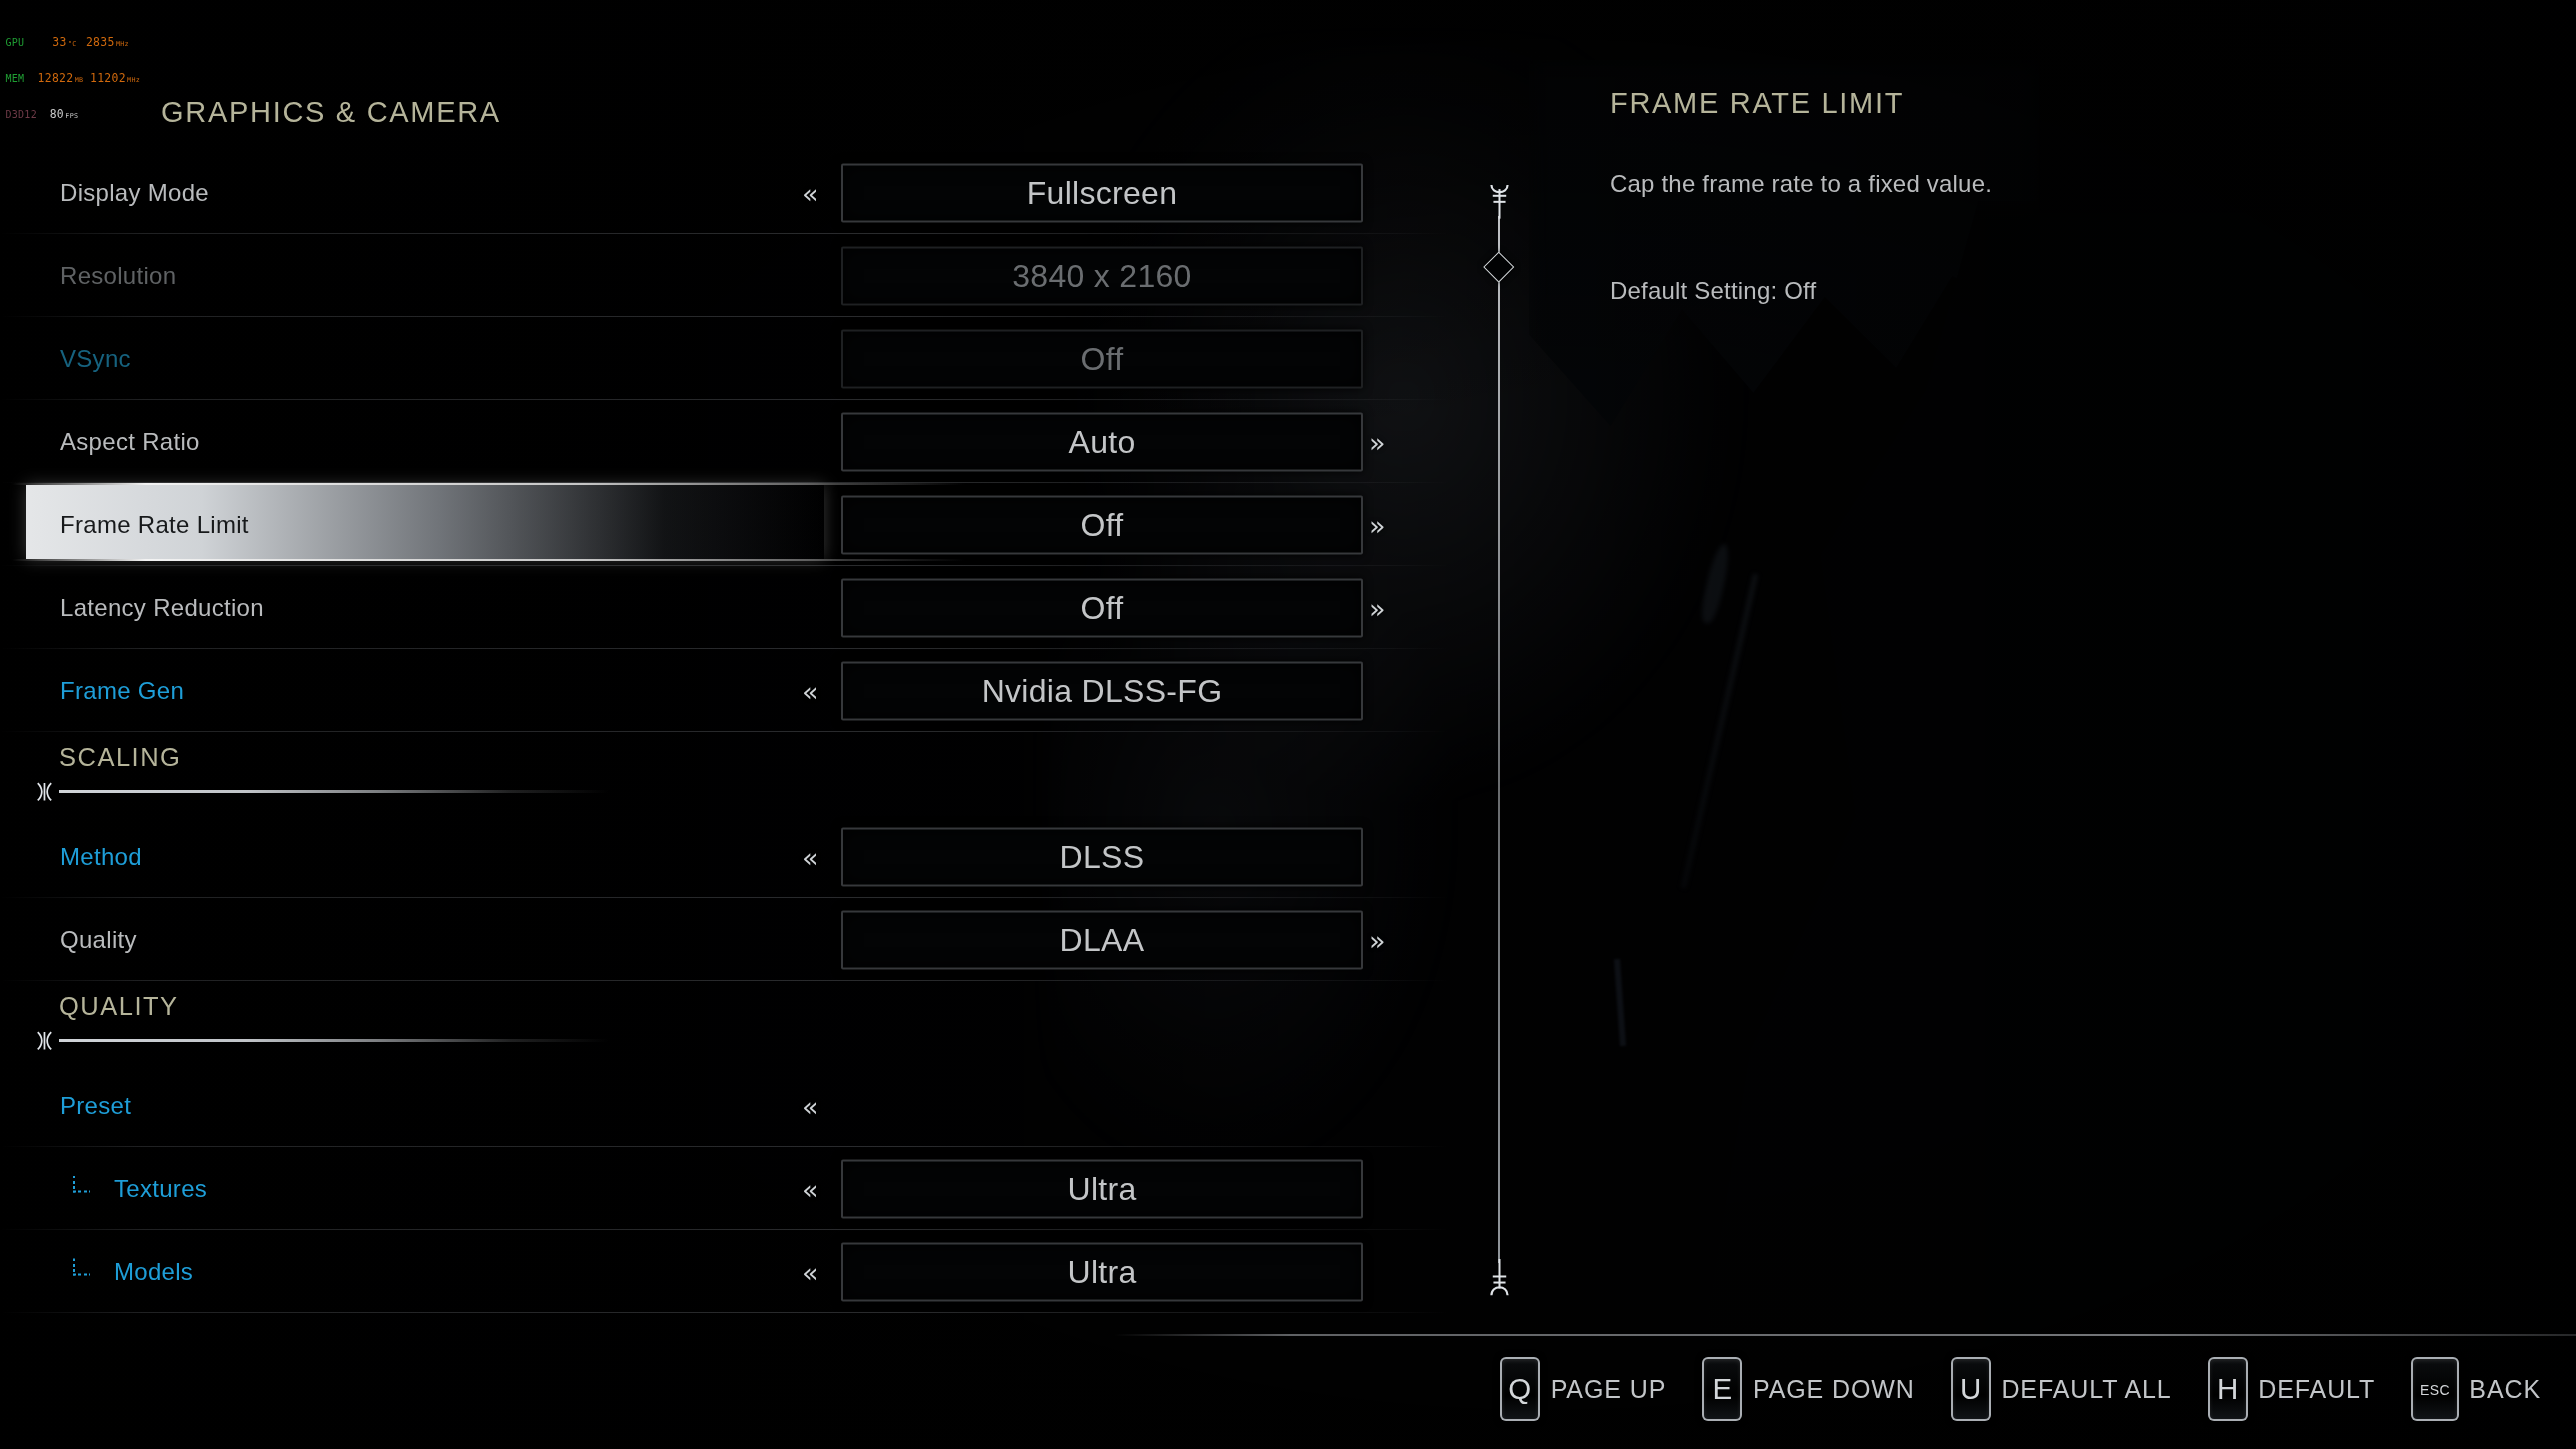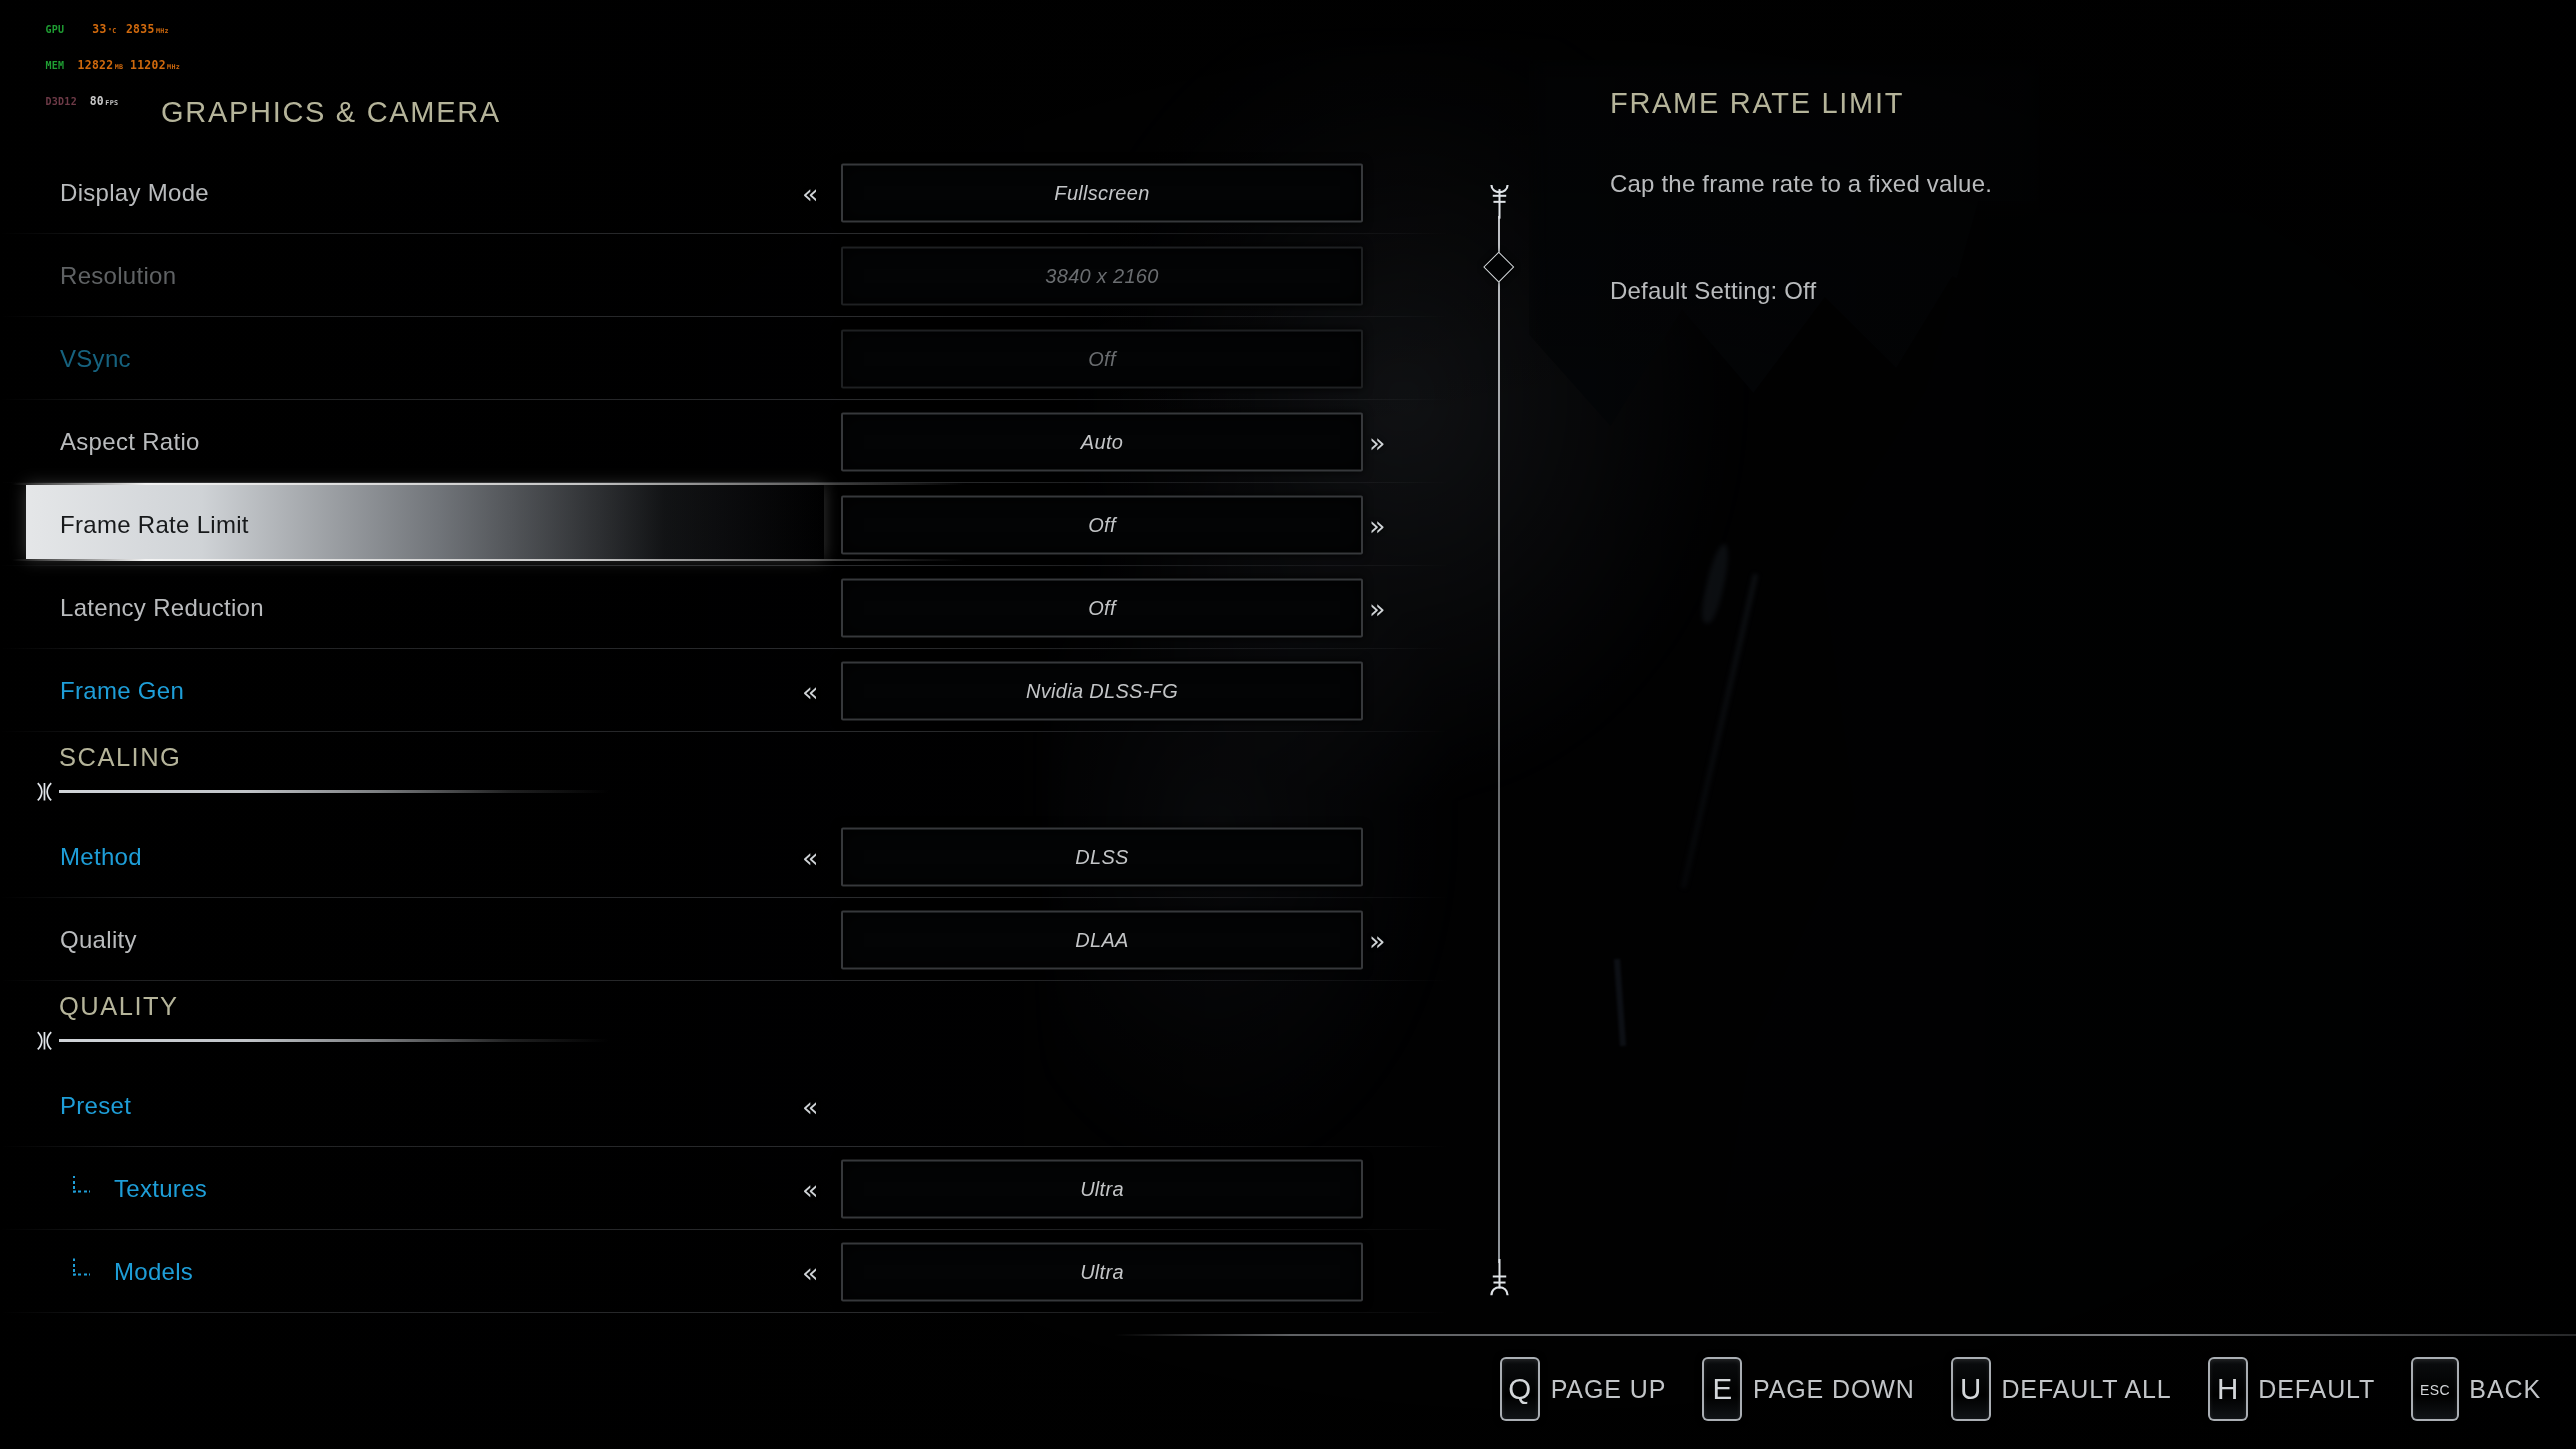--- a/index.html
+++ b/index.html
@@ -51,24 +51,24 @@
   }
   .bg-vignette{
     position:absolute; inset:0;
     background:
       radial-gradient(ellipse 1543px 1006px at 60% 50%, rgba(0,0,0,0) 30%, rgba(0,0,0,.72) 85%),
       linear-gradient(90deg, rgba(0,0,0,.95) 0%, rgba(0,0,0,.78) 26%, rgba(0,0,0,.25) 52%, rgba(0,0,0,.55) 82%, rgba(0,0,0,.92) 100%);
   }
 
   
   #perf-overlay{
-    position:absolute; left:5.4px; top:1px; z-index:40;
+    position:absolute; left:5.4px; top:14px; z-index:40;
     font-family:"DejaVu Sans Mono", monospace;
-    font-size:10px; line-height:11.4px; font-weight:700;
-    letter-spacing:0.3px; white-space:pre;margin-left:40px;
+    font-size:10px; line-height:11.4px; font-weight:400;
+    letter-spacing:0.3px; white-space:pre;
   }
   #perf-overlay .row{ display:flex; align-items:baseline; }
   .pf-label{ color:#1f9e33; width:29.5px; }
   .pf-label.api{ color:#6e3a47; }
   .pf-num{ color:#d0690d; font-size:11.4px; }
   .pf-num.fps{ color:#c9c9c9; font-size:11.4px; }
   .pf-unit{ color:#d0690d; font-size:6.7px; margin-left:1.3px; }
   .pf-unit.fps{ color:#c9c9c9;text-align:center; }
   .pf-gap{ display:inline-block; }
 
@@ -136,21 +136,21 @@
   .value-box{
     position:absolute; left:841px; top:50%; transform:translateY(-50%);
     width:522px; height:59px;
     background:#030405;
     border:2px solid rgba(172,178,186,.30);
     border-radius:2px;
     box-shadow:inset 0 0 17.4px rgba(0,0,0,.95), 0 0 9.4px rgba(0,0,0,.8);
     display:flex; align-items:center; justify-content:center;
   }
   .value-box .val{
-    font-size:20px; color:#c3c5c7; letter-spacing:0.3px;font-style:italic;
+    font-size:32px; color:#c3c5c7; letter-spacing:0.3px;
   }
   .value-box.disabled{ border-color:rgba(172,178,186,.16); }
   .value-box.disabled .val{ color:#6a6d70; }
 
   
   .section-row{ position:relative; height:83px; }
   .section-title{
     position:absolute; left:59px; top:10.7px;
     font-size:25.5px; color:#b5b49a; letter-spacing:1.5px;
   }

